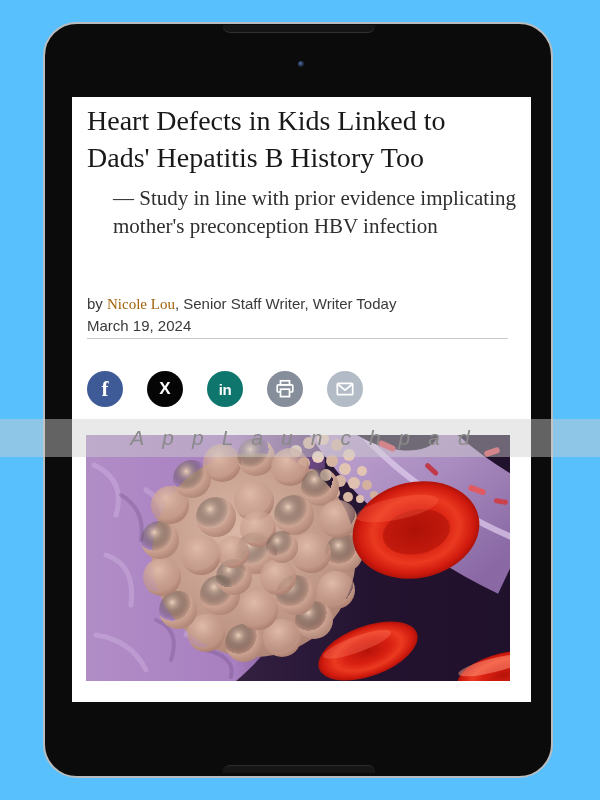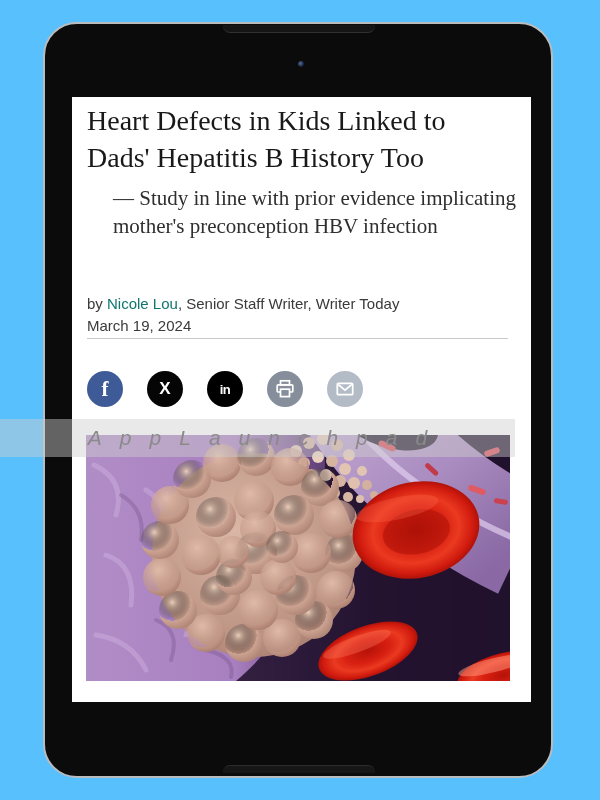--- a/index.html
+++ b/index.html
@@ -40,47 +40,47 @@
   }
   .dek{
     position:absolute;left:15px;top:87px;width:420px;
     font-family:"Liberation Serif",serif;font-size:21px;line-height:28px;
     color:#2f2f2f;font-weight:400;margin-left:26px;
   }
   .byline-block{
     position:absolute;left:15px;top:196px;width:420px;
     font-size:15px;line-height:22px;color:#3a3a3a;
   }
-  .author-link{color:#0f766e;text-decoration:none;cursor:pointer;}
+  .author-link{color:#a16207;text-decoration:none;cursor:pointer;font-family:Liberation Serif, serif;}
   .divider{
     position:absolute;left:15px;top:241px;width:421px;height:0;
     border-top:1px solid #c9c9c9;
   }
   
   .share-row{
     position:absolute;left:15px;top:274px;display:flex;gap:24px;
   }
   .circle{
     width:36px;height:36px;border-radius:50%;
     display:flex;align-items:center;justify-content:center;
     color:#fff;cursor:pointer;flex:0 0 auto;
   }
   .c-fb{background:#3e5b97;font-size:21px;font-weight:700;font-family:"Liberation Serif",serif;}
   .c-x{background:#050505;font-size:17px;font-weight:700;}
-  .c-li{background:#000000;font-size:13px;font-weight:700;letter-spacing:-.5px;}
+  .c-li{background:#0f766e;font-size:15px;font-weight:700;letter-spacing:-.5px;}
   .c-pr{background:#858e9a;}
   .c-em{background:#b3bcc6;}
   .glyph-svg{display:block;}
   
   .hero{
     position:absolute;left:14px;top:338px;width:424px;height:246px;overflow:hidden;
   }
   
   .watermark-band{
-    position:absolute;left:0;top:419px;width:515px;height:38px;z-index:50;
+    position:absolute;left:0;top:419px;width:600px;height:38px;z-index:50;
     background:rgba(206,206,206,0.45);
     display:flex;align-items:center;justify-content:center;text-align:right;
   }
   .watermark-text{
     font-style:italic;font-size:21px;color:#8a8a8a;
     letter-spacing:18px;padding-left:18px;white-space:nowrap;
   }
 </style>
 </head>
 <body>

